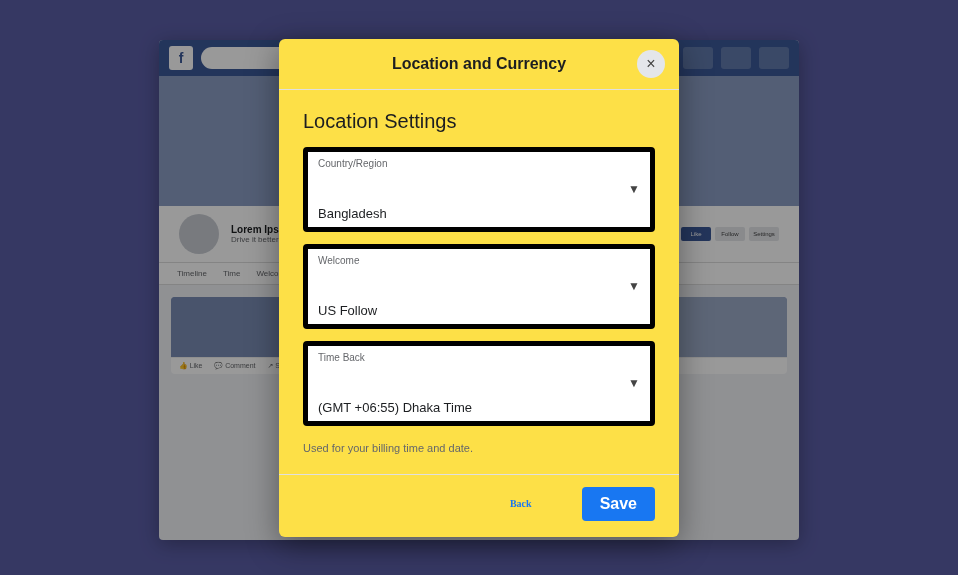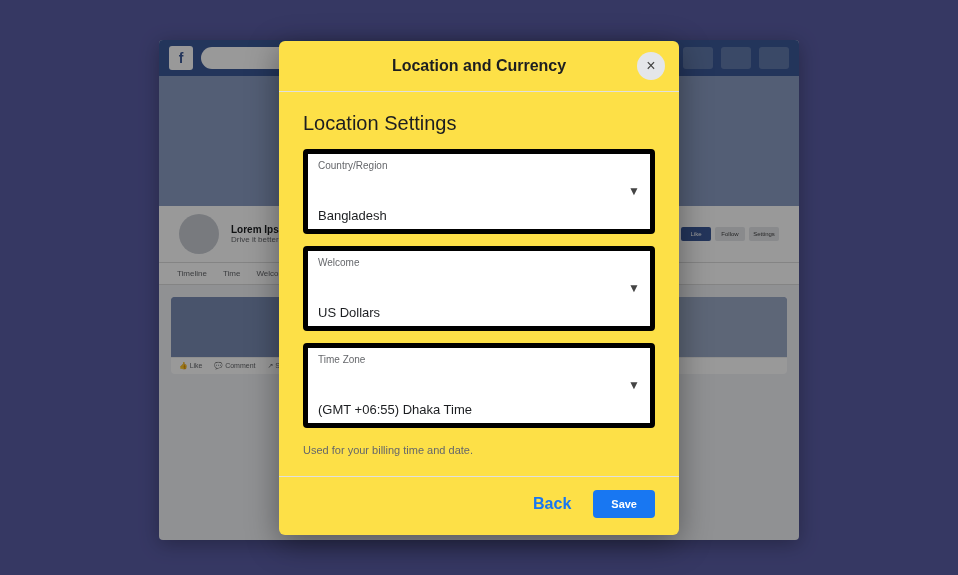--- a/index.html
+++ b/index.html
@@ -323,35 +323,37 @@
       justify-content: flex-end;
       padding: 12px 24px 16px;
       gap: 12px;
       border-top: 1px solid #e0e0e0;
     }
 
     .btn-back {
       background: none;
       border: none;
       color: #1877f2;
-      font-size: 16px;
+      font-size: 10px;
       font-weight: bold;
       cursor: pointer;
       padding: 6px 10px;
+      font-family: Liberation Serif, serif;
     }
 
     .btn-save {
       background: #1877f2;
       color: #fff;
       border: none;
       border-radius: 4px;
       padding: 8px 18px;
-      font-size: 11px;
+      font-size: 16px;
       font-weight: bold;
       cursor: pointer;
+      margin-left: 28px;
     }
   </style>
 </head>
 <body>
 
 <div class="fb-bg">
 
   <div class="fb-navbar">
     <div class="fb-logo-box">f</div>
     <div class="fb-search-box"></div>
@@ -416,26 +418,26 @@
       <div class="section-title">Location Settings</div>
 
       <div class="form-group">
         <span class="form-label">Country/Region</span>
         <span class="form-value">Bangladesh</span>
         <span class="form-arrow">▼</span>
       </div>
 
       <div class="form-group">
         <span class="form-label">Welcome</span>
-        <span class="form-value">US Dollars</span>
+        <span class="form-value">US Follow</span>
         <span class="form-arrow">▼</span>
       </div>
 
       <div class="form-group">
-        <span class="form-label">Time Zone</span>
+        <span class="form-label">Time Back</span>
         <span class="form-value">(GMT +06:55) Dhaka Time</span>
         <span class="form-arrow">▼</span>
       </div>
 
       <div class="hint-text">Used for your billing time and date.</div>
     </div>
 
     <div class="modal-footer">
       <button class="btn-back">Back</button>
       <button class="btn-save">Save</button>

